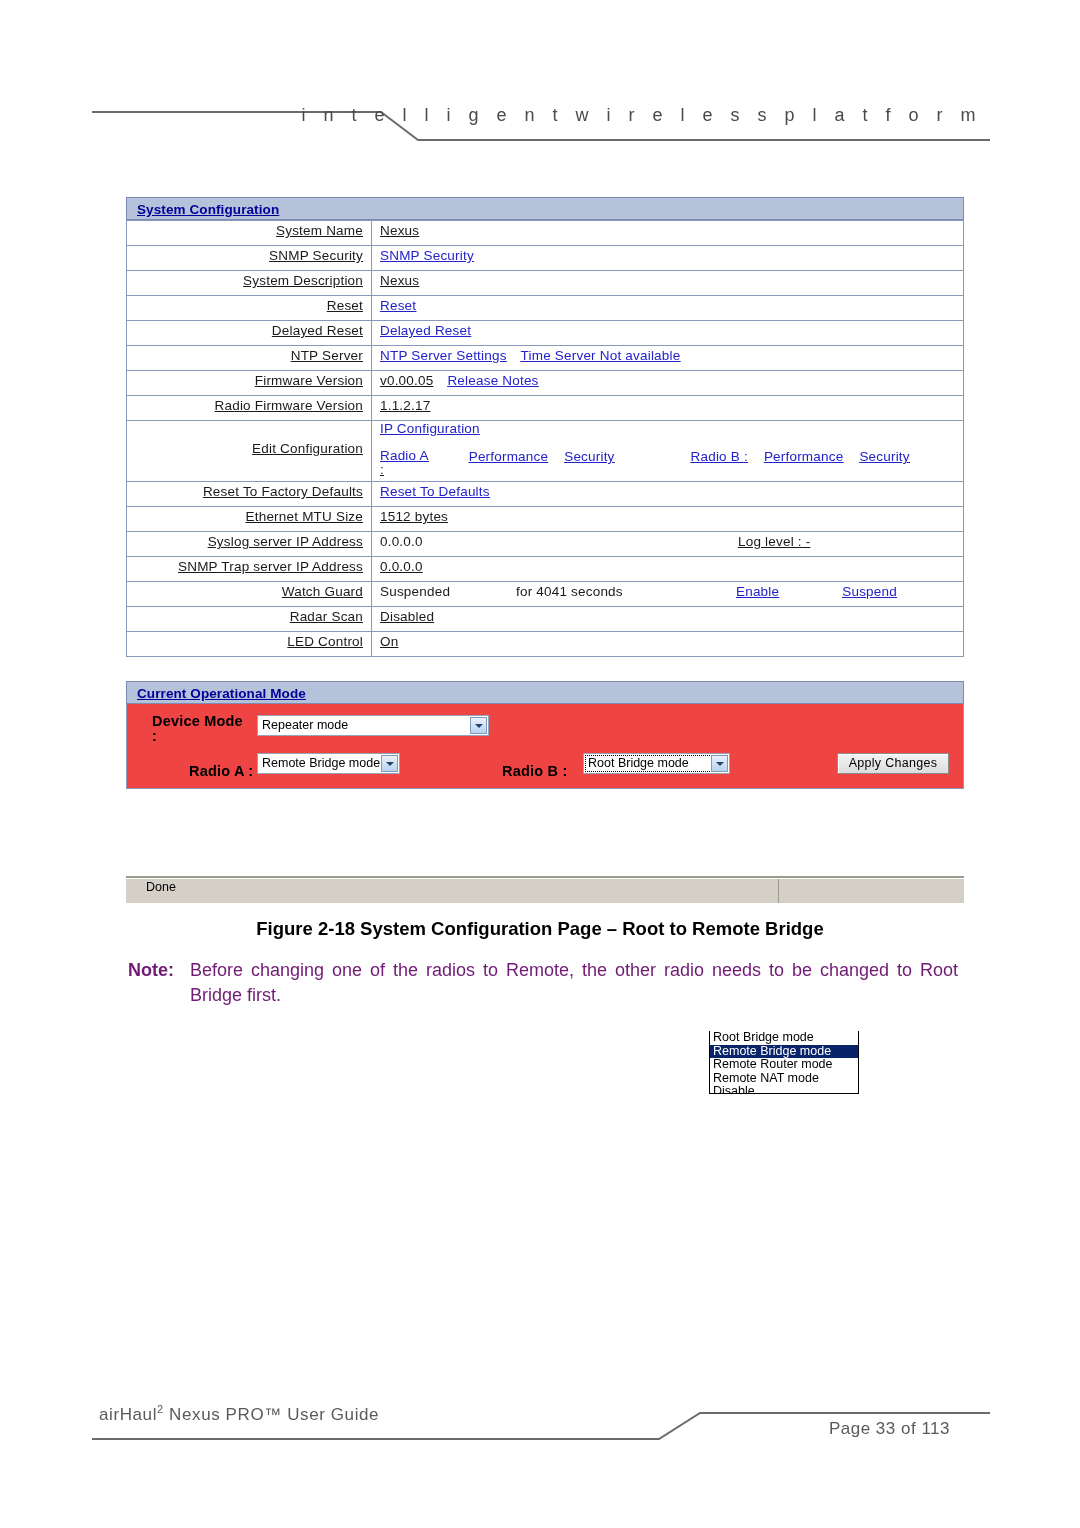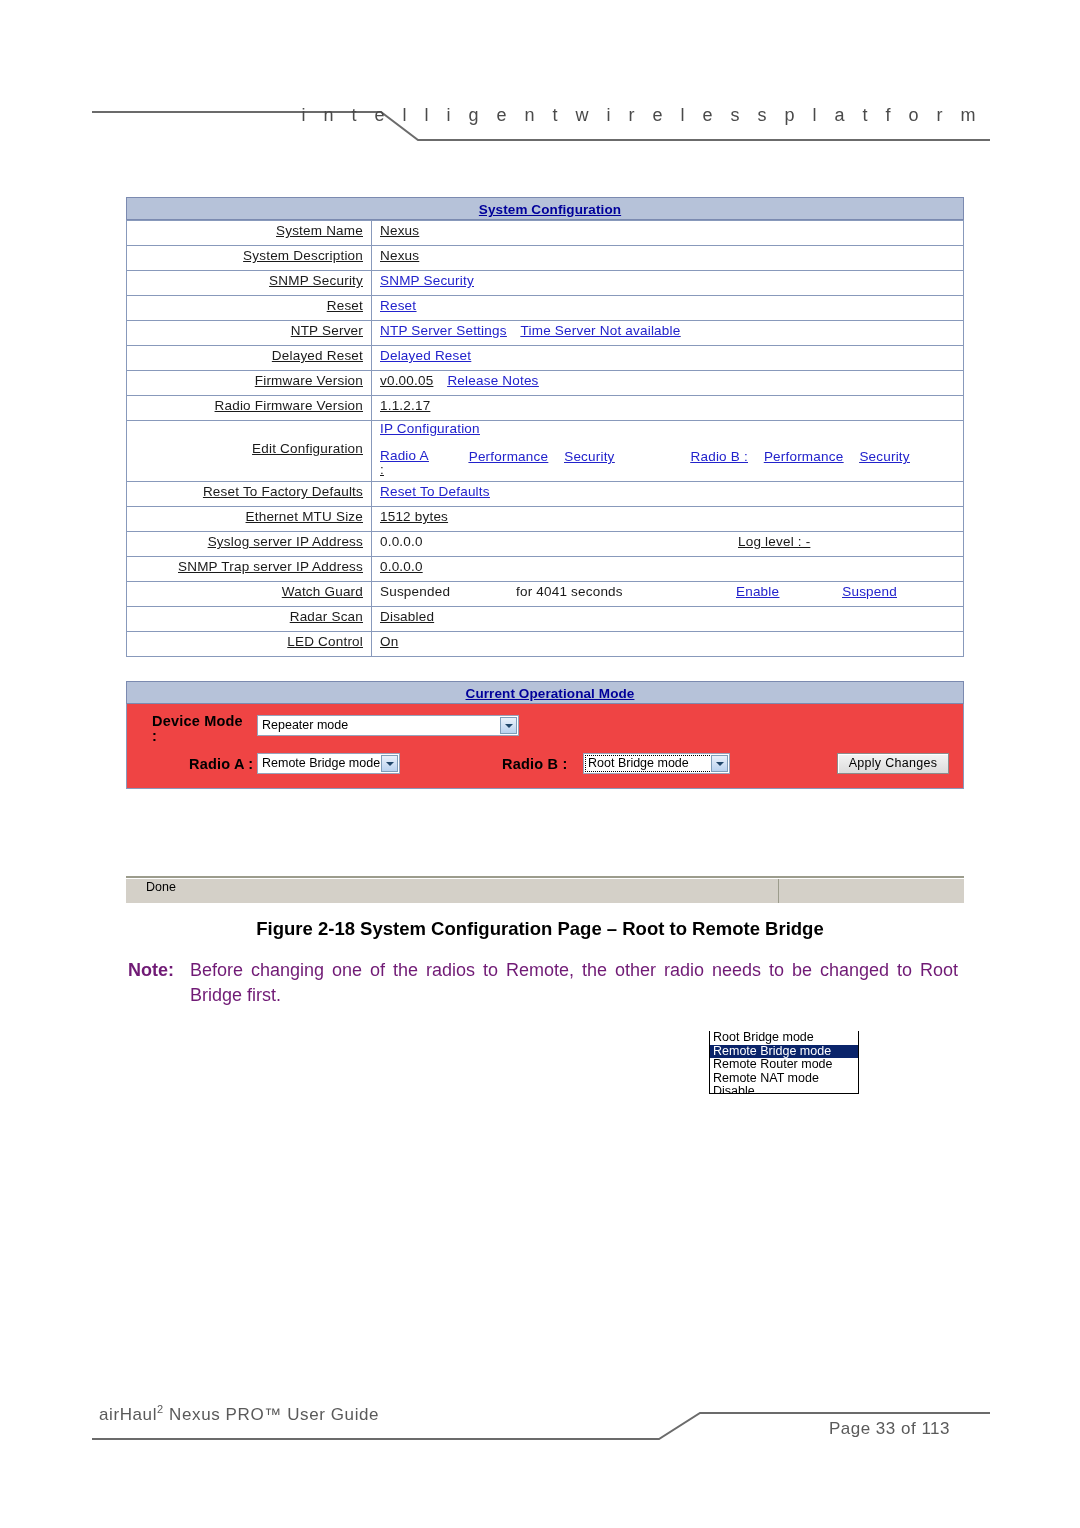--- a/index.html
+++ b/index.html
@@ -44,21 +44,20 @@
     background: #ffffff;
   }
 
   
   .section-bar {
     background: #b6c2d9;
     border: 1px solid #7b8ab0;
     height: 23px;
     box-sizing: border-box;
     padding: 2px 0 0 10px;
-    text-align: center;
   }
   .section-bar span {
     color: #00009a;
     font-weight: bold;
     font-size: 13.5px;
     text-decoration: underline;
     font-family: "Liberation Sans", sans-serif;
     letter-spacing: .1px;
   }
 
@@ -157,20 +156,21 @@
   .wselect.focused {
     outline: 1px dotted #000;
     outline-offset: -3px;
   }
 
   .radio-label {
     position: absolute;
     font-weight: bold;
     font-size: 14.5px;
     letter-spacing: .2px;
+    margin-top: 7px;
   }
 
   #apply-btn {
     position: absolute;
     right: 14px; top: 49px;
     width: 112px; height: 21px;
     background: linear-gradient(#f4f4f4,#dcdcdc);
     border: 1px solid #8c8c8c;
     box-shadow: inset 1px 1px 0 #fff;
     font-size: 12.5px;
@@ -321,45 +321,45 @@
     <span>System Configuration</span>
   </div>
 
   <table class="cfg">
     <tbody>
       <tr>
         <td class="lbl">System Name</td>
         <td class="val">Nexus</td>
       </tr>
       <tr>
+        <td class="lbl">SNMP Security</td>
+        <td class="val">
+          <a class="wlink" href="#">SNMP Security</a>
+        </td>
+      </tr>
+      <tr>
         <td class="lbl">System Description</td>
         <td class="val">Nexus</td>
       </tr>
       <tr>
-        <td class="lbl">SNMP Security</td>
-        <td class="val">
-          <a class="wlink" href="#">SNMP Security</a>
-        </td>
-      </tr>
-      <tr>
         <td class="lbl">Reset</td>
         <td class="val">
           <a class="wlink" href="#">Reset</a>
         </td>
       </tr>
       <tr>
+        <td class="lbl">Delayed Reset</td>
+        <td class="val">
+          <a class="wlink" href="#">Delayed Reset</a>
+        </td>
+      </tr>
+      <tr>
         <td class="lbl">NTP Server</td>
         <td class="val">
           <a class="wlink" href="#">NTP Server Settings</a><span class="spacer-xs"></span><a class="wlink" href="#">Time Server Not available</a>
-        </td>
-      </tr>
-      <tr>
-        <td class="lbl">Delayed Reset</td>
-        <td class="val">
-          <a class="wlink" href="#">Delayed Reset</a>
         </td>
       </tr>
       <tr>
         <td class="lbl">Firmware Version</td>
         <td class="val">
           <span>v0.00.05</span><span class="spacer-xs"></span><a class="wlink" href="#">Release Notes</a>
         </td>
       </tr>
       <tr>
         <td class="lbl">Radio Firmware Version</td>
@@ -432,21 +432,21 @@
     <div class="section-bar">
       <span>Current Operational Mode</span>
     </div>
     <div id="opmode-body">
 
       <div class="devmode-label">
         <span>Device Mode</span>
         <span class="colon">:</span>
       </div>
 
-      <div class="wselect" style="left:130px; top:11px; width:262px;">
+      <div class="wselect" style="left:130px; top:11px; width:232px;">
         <span>Repeater mode</span>
         <span class="arrow-btn">
           <span class="caret"></span>
         </span>
       </div>
 
       <div class="radio-label" style="left:62px; top:52px;">Radio A :</div>
       <div class="wselect" style="left:130px; top:49px; width:143px;">
         <span>Remote Bridge mode</span>
         <span class="arrow-btn">

